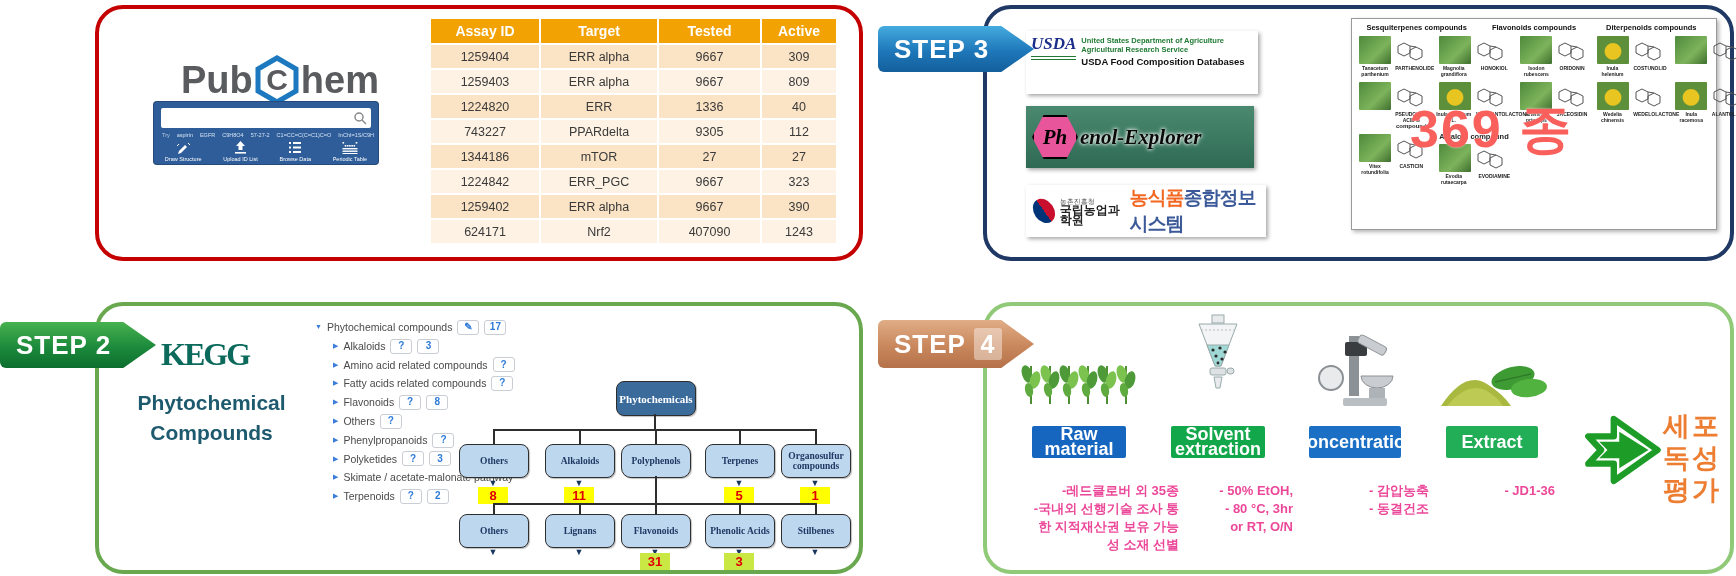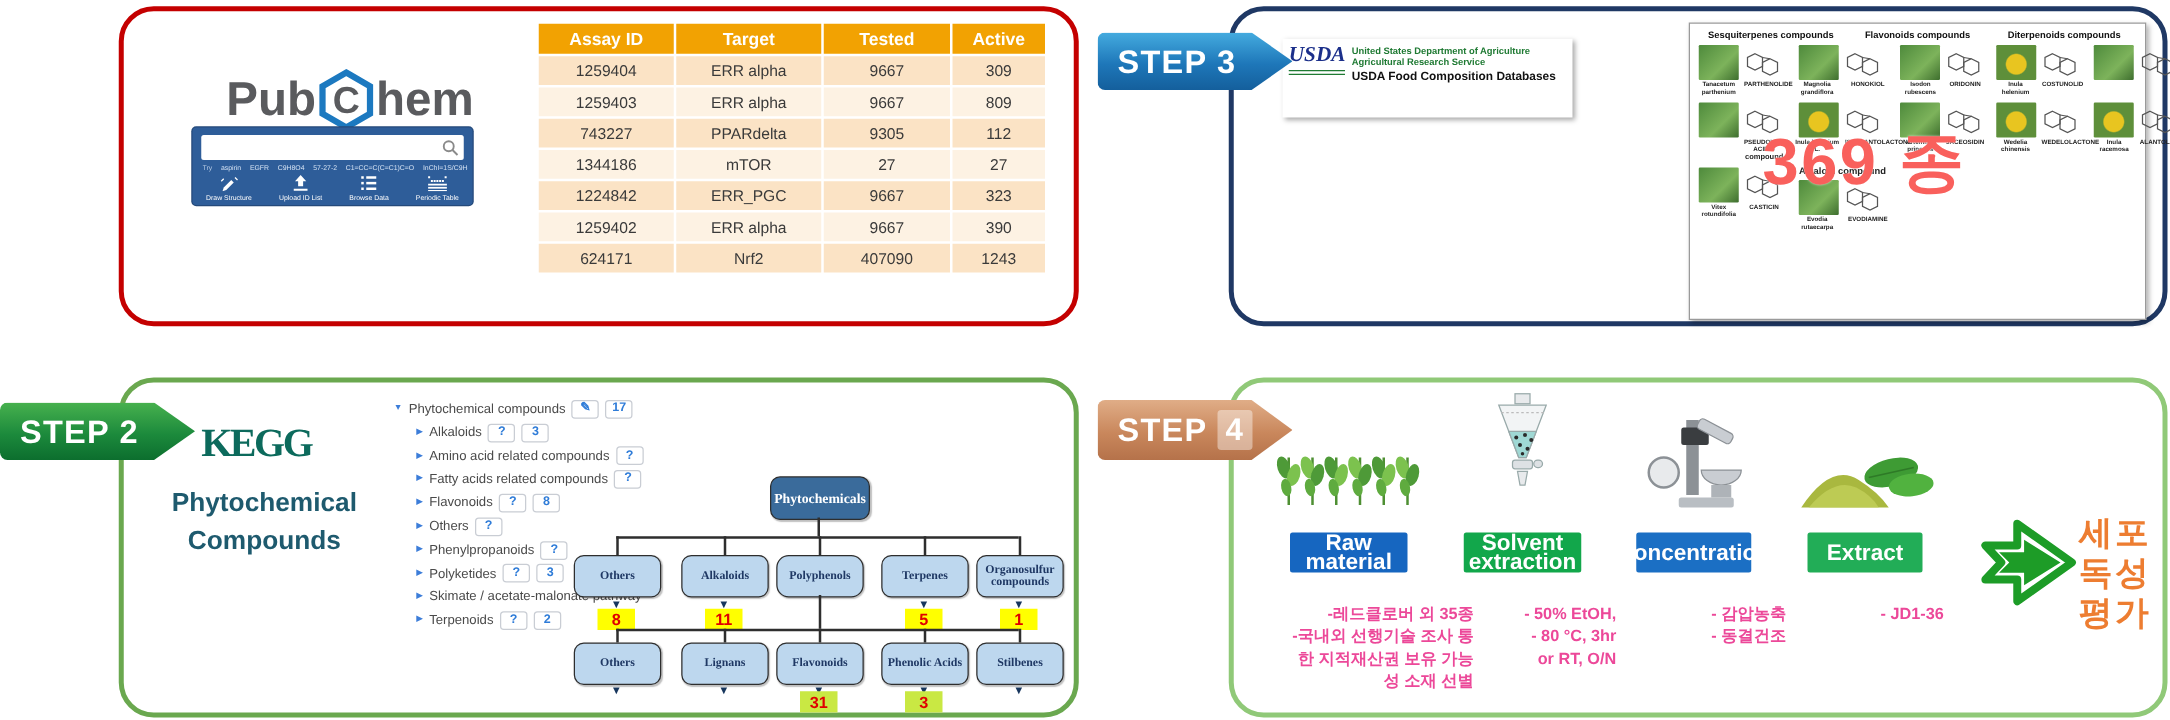--- a/index.html
+++ b/index.html
@@ -85,21 +85,21 @@
            color:#0A0A0A;text-shadow:0 0 3px #fff,0 0 5px #fff;margin-left:2px;}
   .krdb{position:absolute;left:39px;top:176px;width:232px;height:52px;background:#fff;
         box-shadow:2px 2px 4px rgba(0,0,0,.35);display:flex;align-items:center;gap:6px;padding-left:8px;}
   .kr-sym{width:26px;height:26px;border-radius:50%;background:conic-gradient(#C8102E 0 50%,#003478 50% 100%);
           transform:rotate(-35deg);}
   .kr-agency{font-size:7px;color:#555;line-height:9px;}
   .kr-agency b{font-size:12px;color:#222;}
   .kr-name{font-size:19px;font-weight:bold;letter-spacing:-1px;}
   .kr-name .a{color:#F26822;}
   .kr-name .b{color:#3C5A99;}
-  .catalog{position:absolute;left:364px;top:9px;width:366px;height:238px;background:#fff;
+  .catalog{position:absolute;left:364px;top:9px;width:366px;height:212px;background:#fff;
            border:1px solid #9a9a9a;box-shadow:2px 2px 4px rgba(0,0,0,.3);padding:4px 6px;box-sizing:border-box;}
   .cat-headers{display:grid;grid-template-columns:1fr 1fr 1fr;text-align:center;font-size:7.5px;
                font-weight:bold;color:#111;margin-bottom:2px;}
   .cat-grid{display:grid;grid-template-columns:1fr 1fr 1fr 1fr 1fr;row-gap:3px;column-gap:6px;}
   .cat-cell{font-size:5px;color:#222;text-align:center;}
   .cat-imgs{display:flex;gap:3px;justify-content:center;align-items:flex-end;height:30px;}
   .cat-photo{width:32px;height:28px;border-radius:1px;background:linear-gradient(135deg,#4E8A3C,#7DB35B 60%,#3E6E2E);}
   .cat-photo.yellow{background:radial-gradient(circle at 50% 55%,#E8C520 0 35%,#5E8F3A 40%);}
   .cat-struct{width:34px;height:26px;display:flex;align-items:center;justify-content:center;}
   .cat-labels{display:flex;gap:4px;justify-content:center;margin-top:1px;}
@@ -210,20 +210,26 @@
             <td>9667</td>
             <td>309</td>
           </tr>
           <tr>
             <td>1259403</td>
             <td>ERR alpha</td>
             <td>9667</td>
             <td>809</td>
           </tr>
           <tr>
+            <td>1224820</td>
+            <td>ERR</td>
+            <td>1336</td>
+            <td>40</td>
+          </tr>
+          <tr>
             <td>743227</td>
             <td>PPARdelta</td>
             <td>9305</td>
             <td>112</td>
           </tr>
           <tr>
             <td>1344186</td>
             <td>mTOR</td>
             <td>27</td>
             <td>27</td>
@@ -255,21 +261,35 @@
       <div class="usda-mark">USDA</div>
       <div>
         <div class="usda-txt">
           <div>United States Department of Agriculture</div>
           <div>Agricultural Research Service</div>
           <div class="usda-db">USDA Food Composition Databases</div>
         </div>
       </div>
     </div>
 
-
+    <div class="phenol">
+      <div class="ph-hex">Ph</div>
+      <div class="ph-name">enol-Explorer</div>
+    </div>
+
+    <div class="krdb">
+      <div class="kr-sym"></div>
+      <div class="kr-agency">
+        <div>농촌진흥청</div>
+        <b>국립농업과학원</b>
+      </div>
+      <div class="kr-name">
+        <span class="a">농식품</span><span class="b">종합정보시스템</span>
+      </div>
+    </div>
 
     <div class="catalog">
       <div class="cat-headers">
         <span>Sesquiterpenes compounds</span>
         <span>Flavonoids compounds</span>
         <span>Diterpenoids compounds</span>
       </div>
       <div class="cat-grid">
           <div class="cat-cell">
             <div class="cat-imgs">

